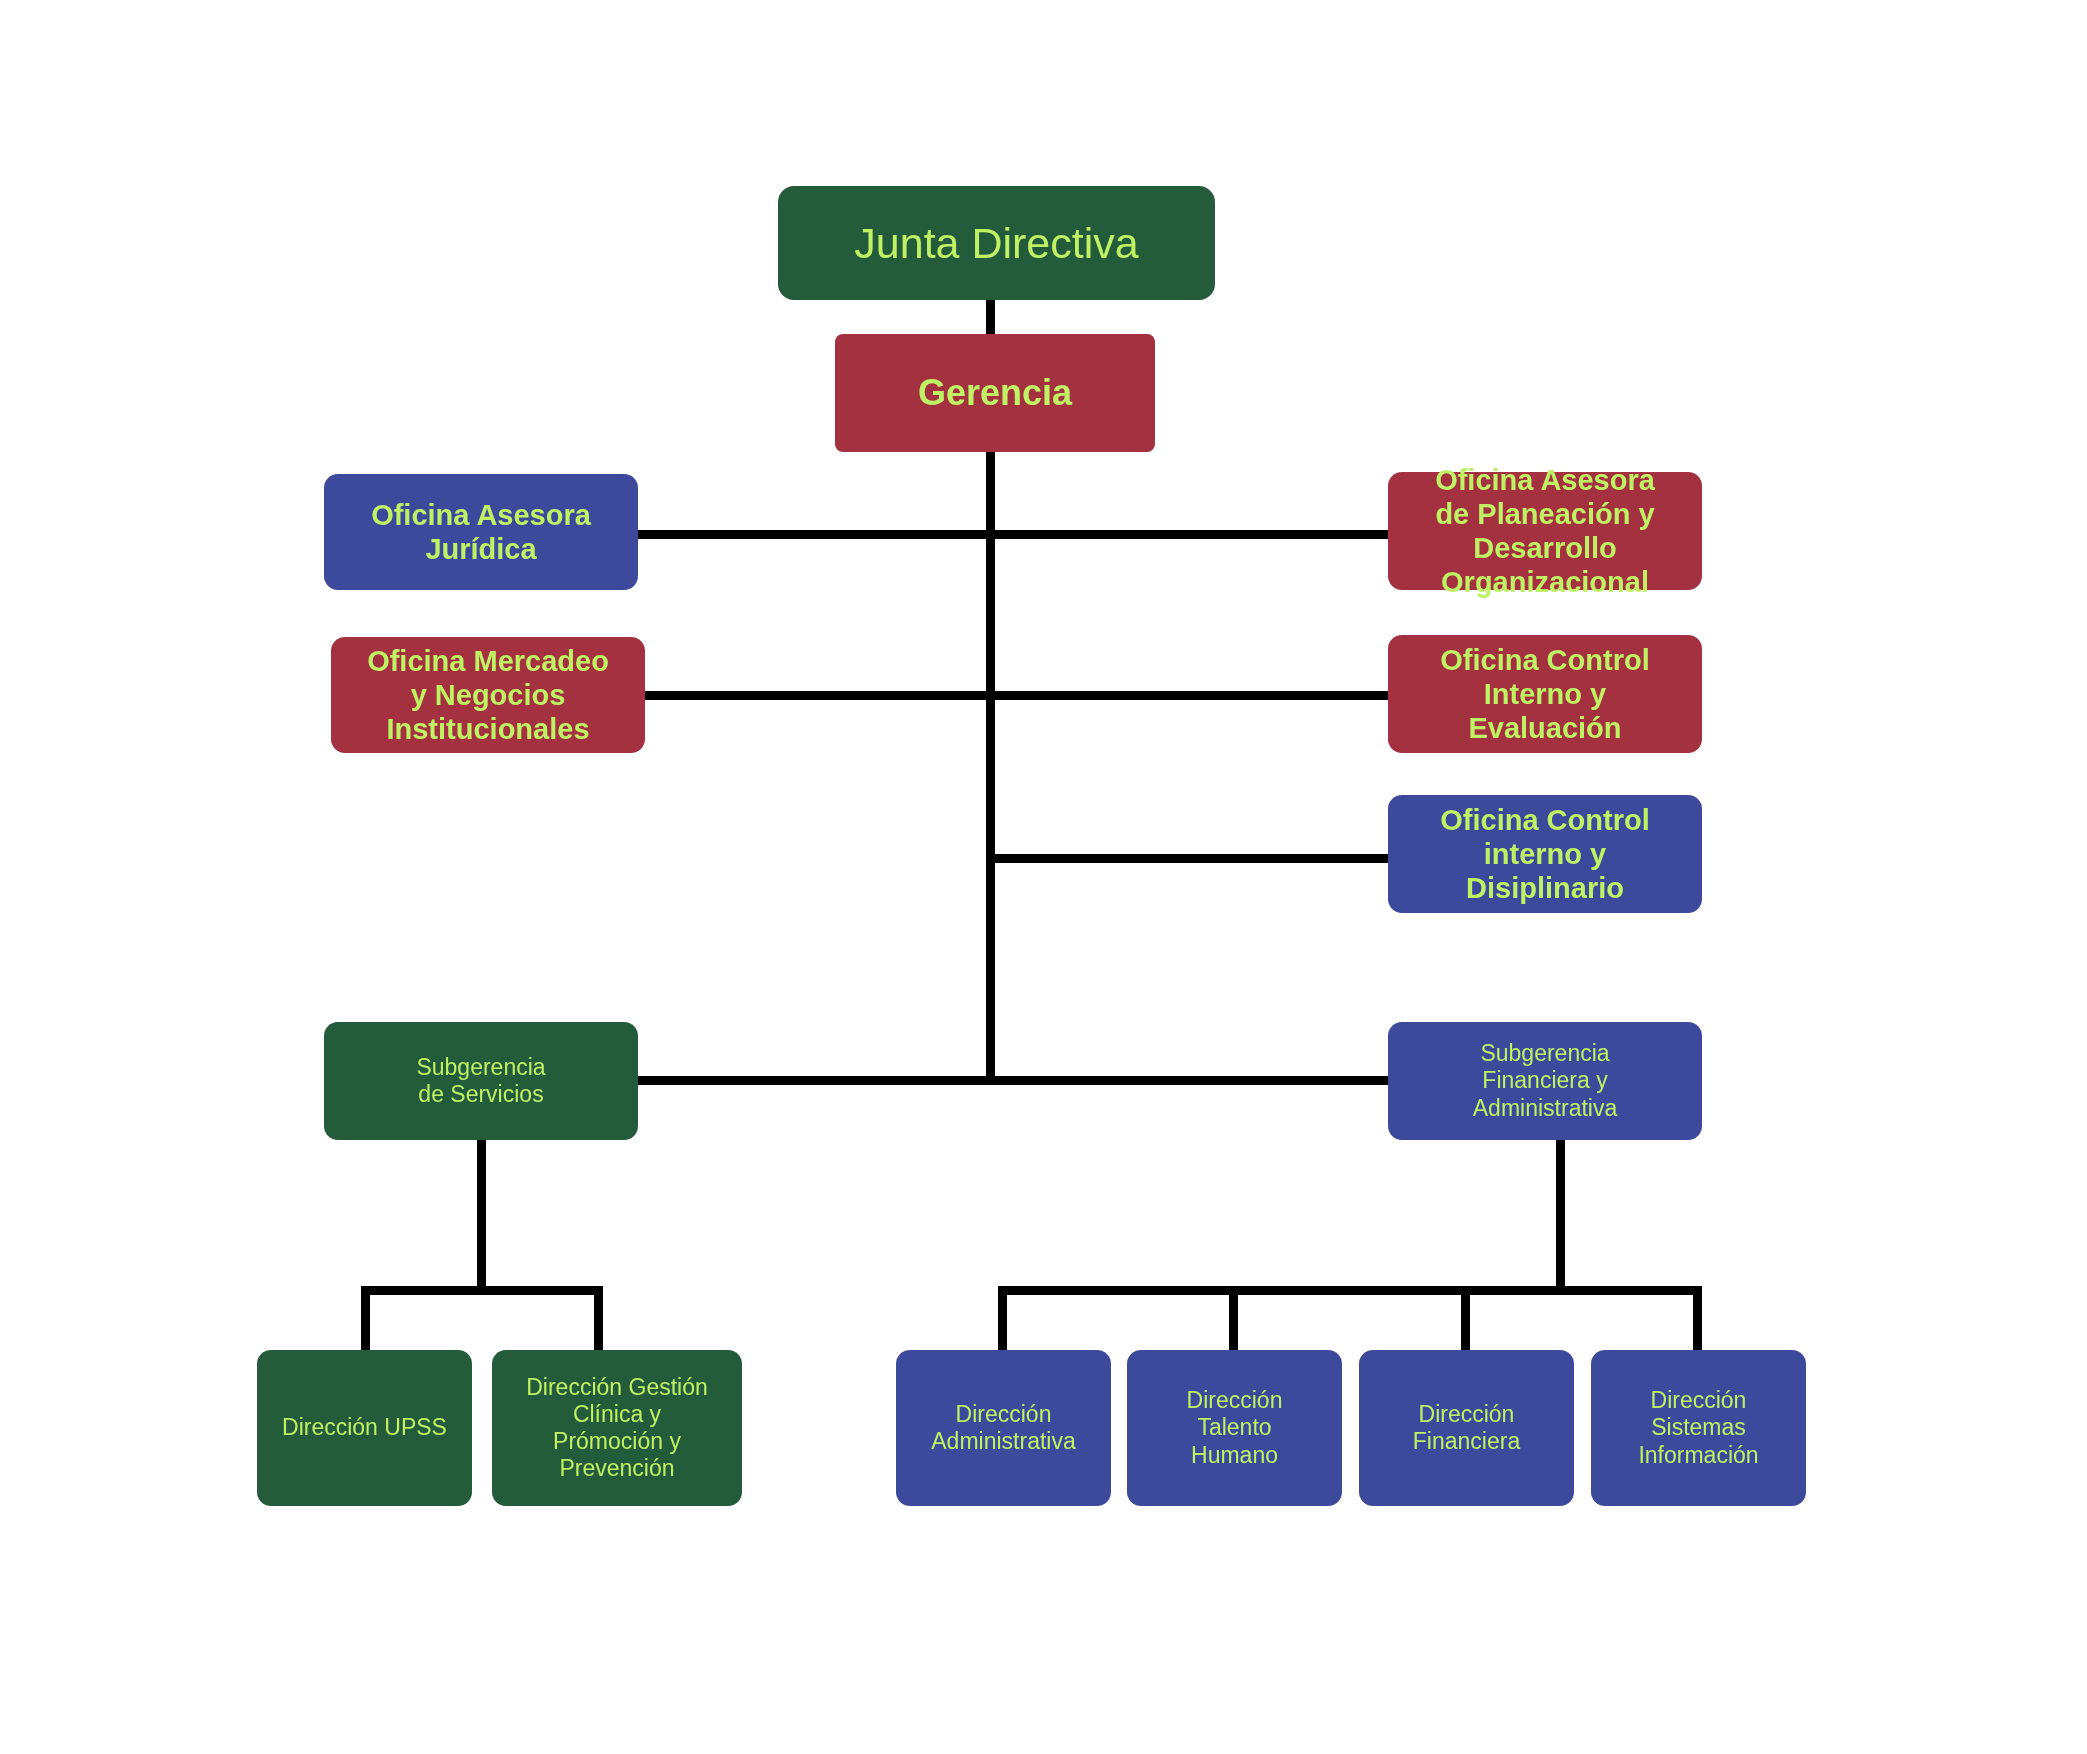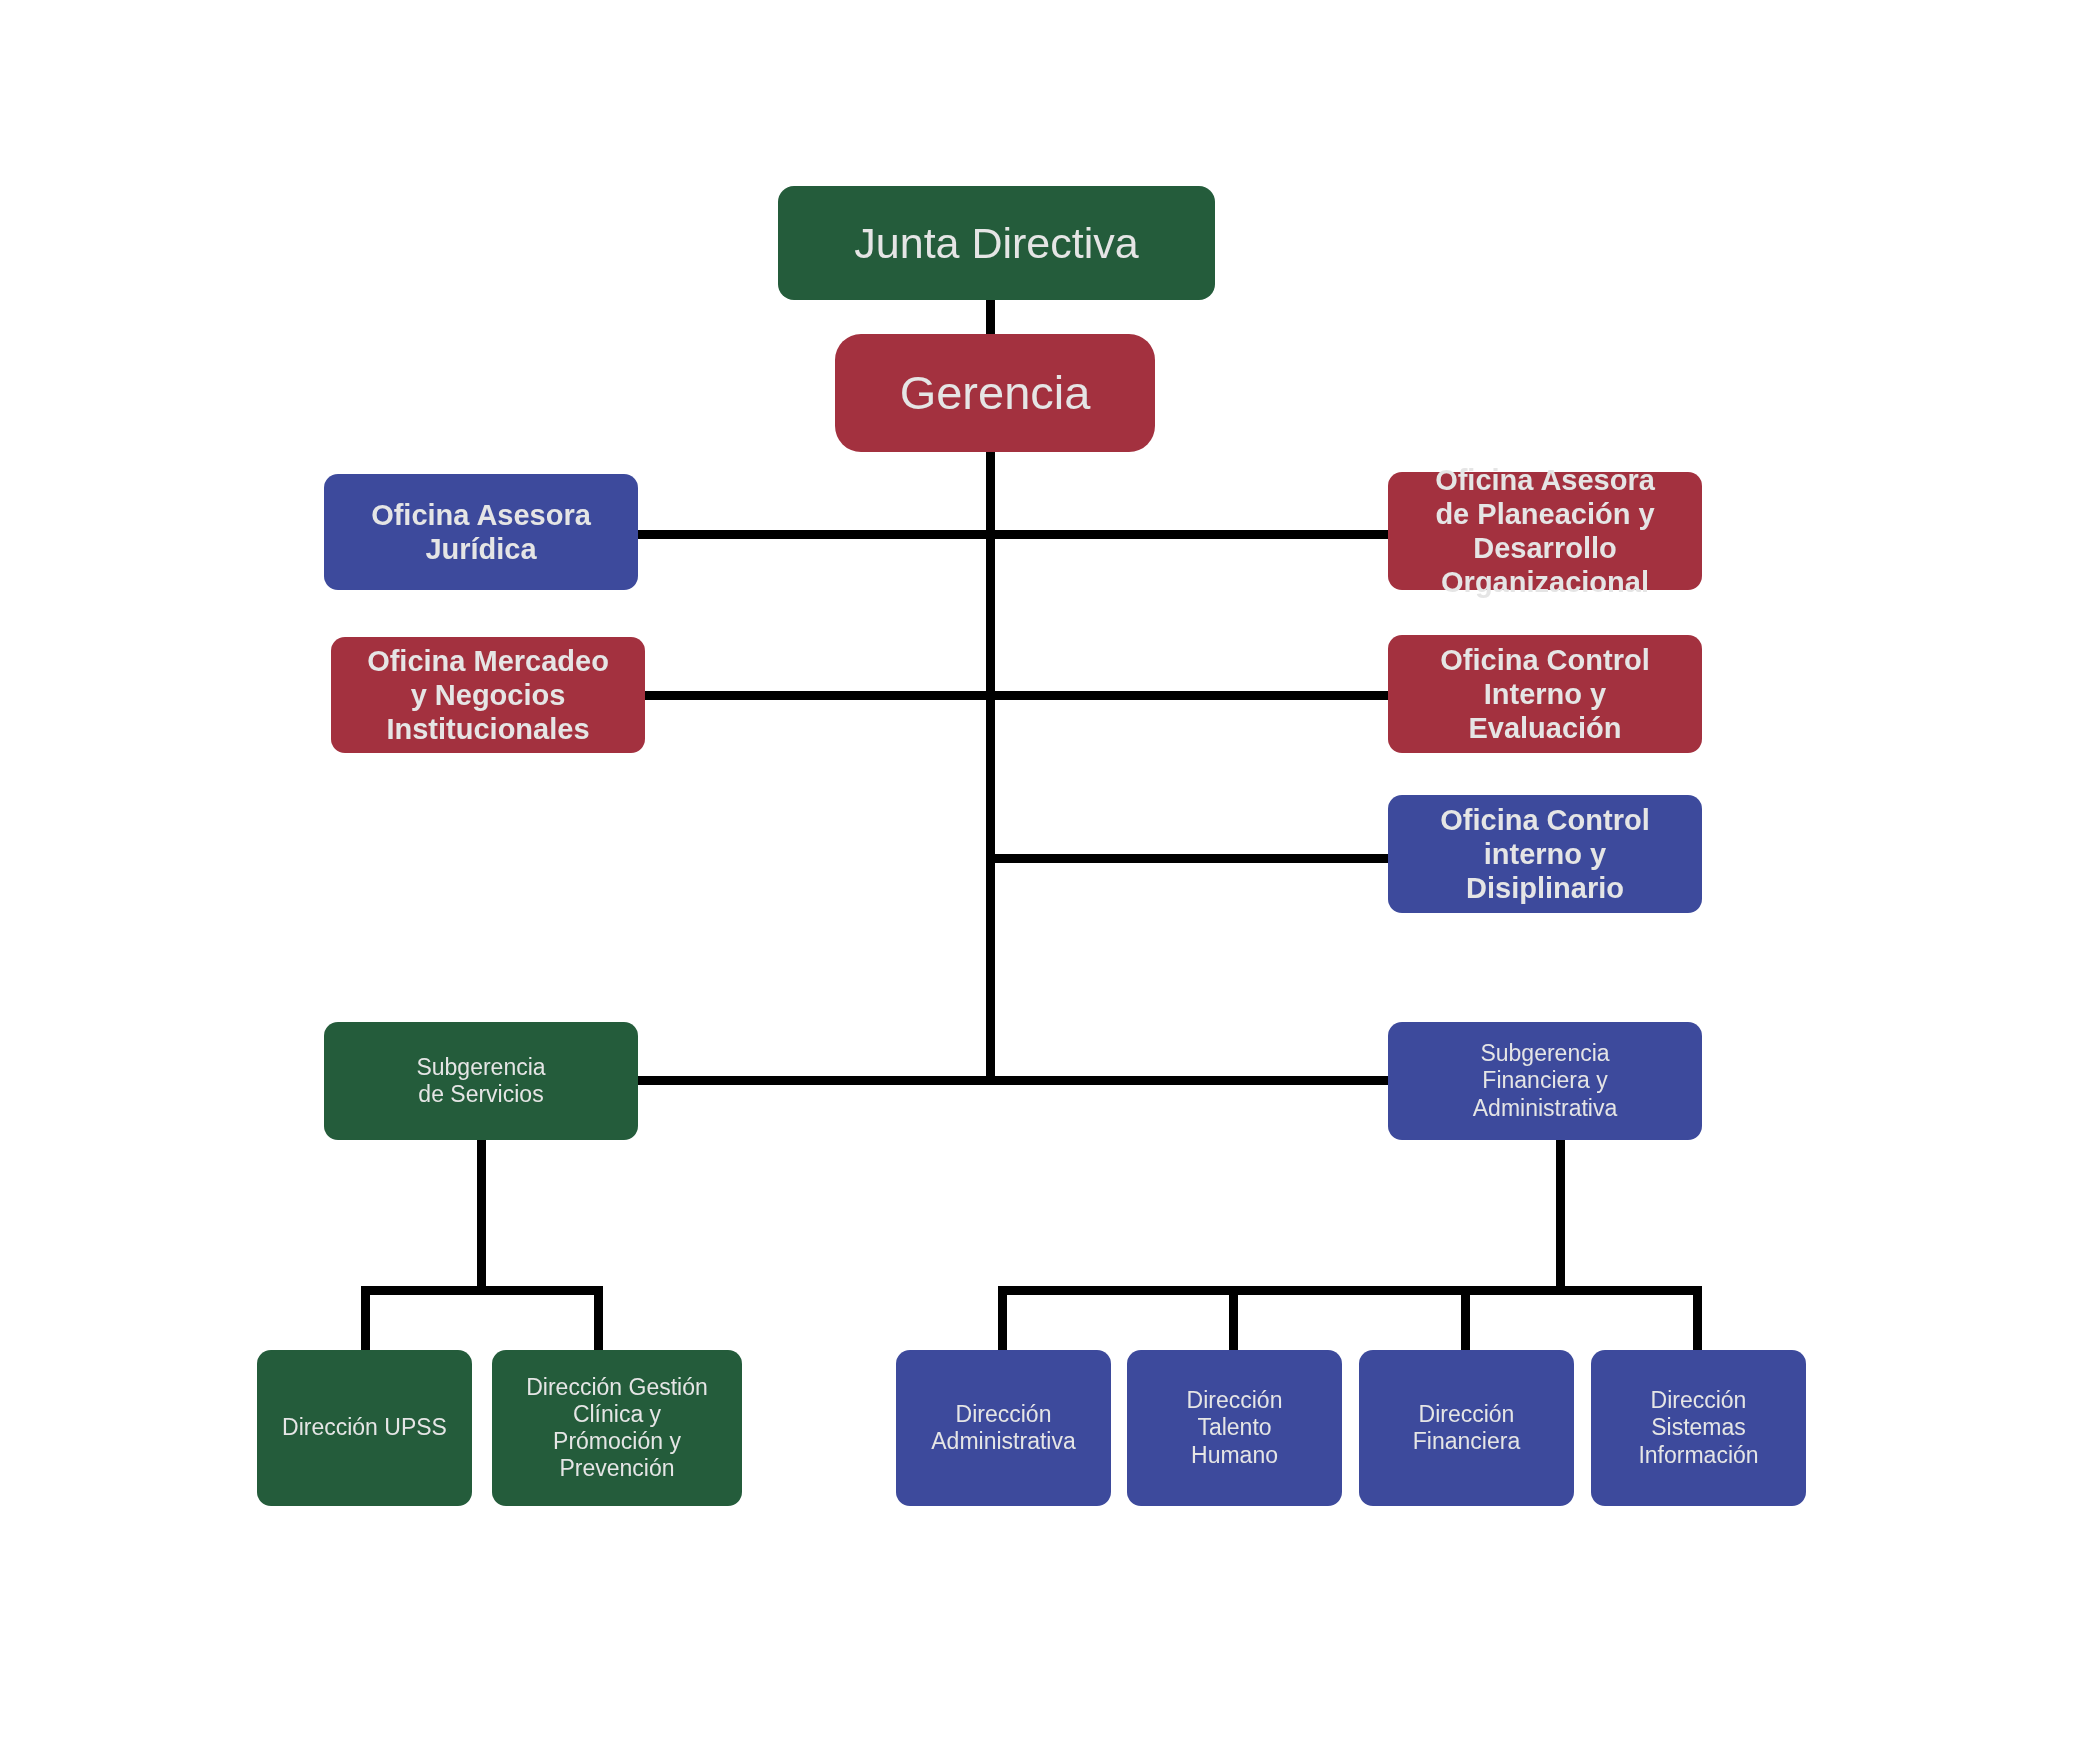--- a/index.html
+++ b/index.html
@@ -16,33 +16,33 @@
     font-family: "Liberation Sans", "DejaVu Sans", sans-serif;
     overflow: hidden;
   }
   .node {
     position: absolute;
     box-sizing: border-box;
     display: flex;
     align-items: center;
     justify-content: center;
     text-align: center;
-    color: #e5e5e5;
+    color: #bef264;
     border-radius: 14px;
     padding: 6px 24px;
     line-height: 1.18;
     z-index: 3;
     white-space: pre-line;
   }
   .node.green  { background: #245c3b; }
   .node.red    { background: #a3313f; }
   .node.blue   { background: #3d4a9c; }
 
   .node.lvl0 { font-size: 43px; font-weight: 400; border-radius: 16px; }
-  .node.lvl1 { font-size: 47px; font-weight: 400; border-radius: 26px; }
+  .node.lvl1 { font-size: 36px; font-weight: 700; border-radius: 8px; }
   .node.office { font-size: 29px; font-weight: 700; }
   .node.sub { font-size: 23px; font-weight: 400; }
   .node.dir { font-size: 23px; font-weight: 400; }
 
   .edge {
     position: absolute;
     background: #000000;
     z-index: 1;
   }
 </style>

